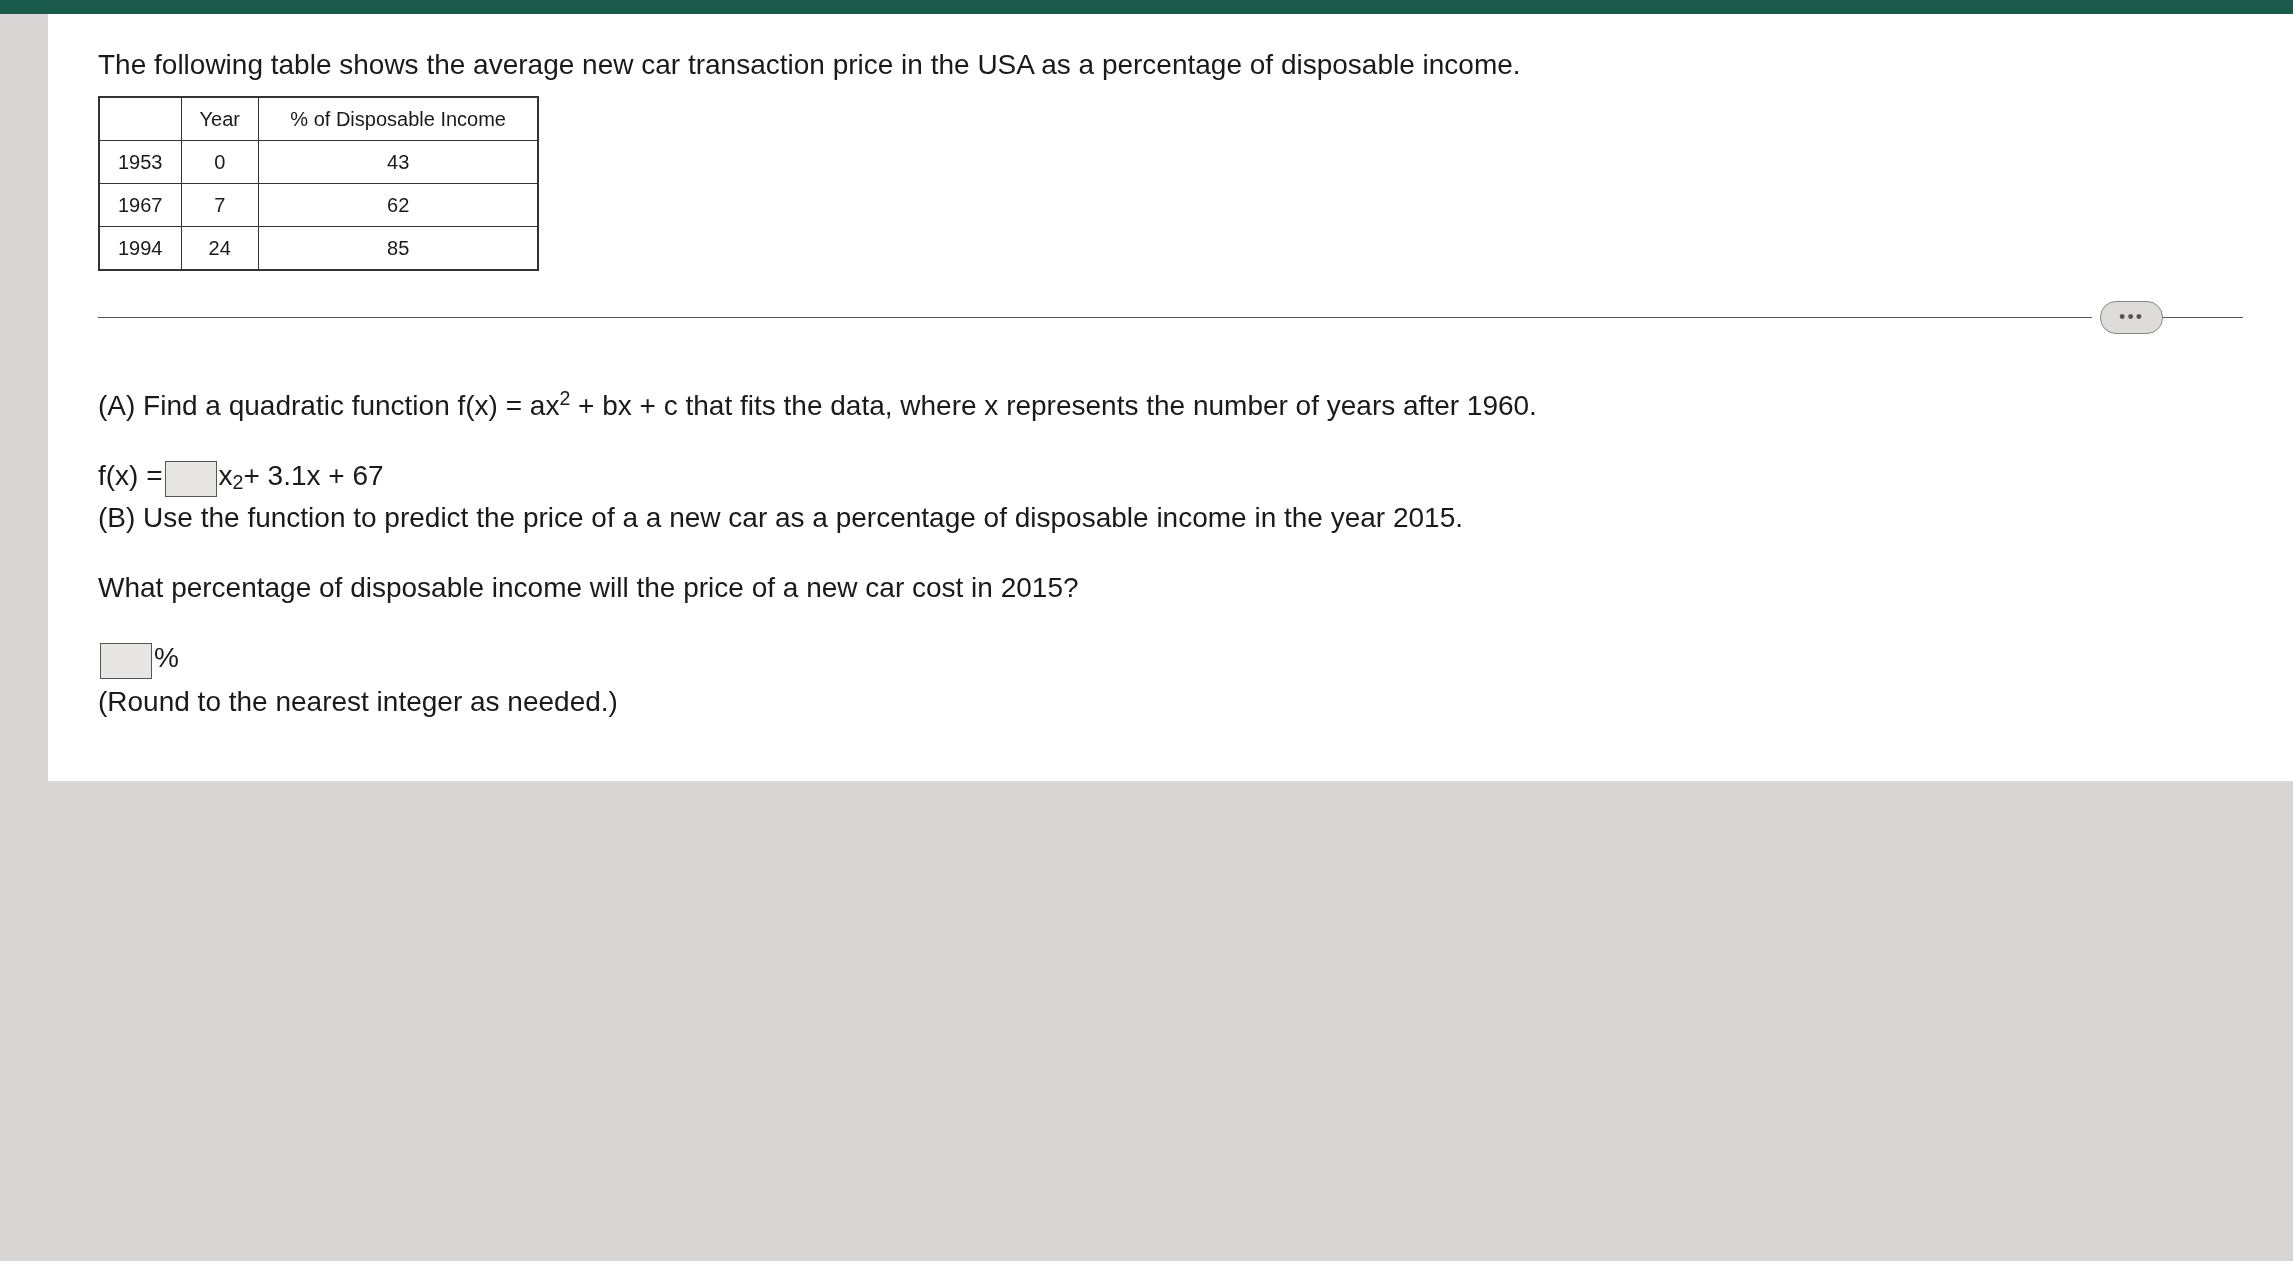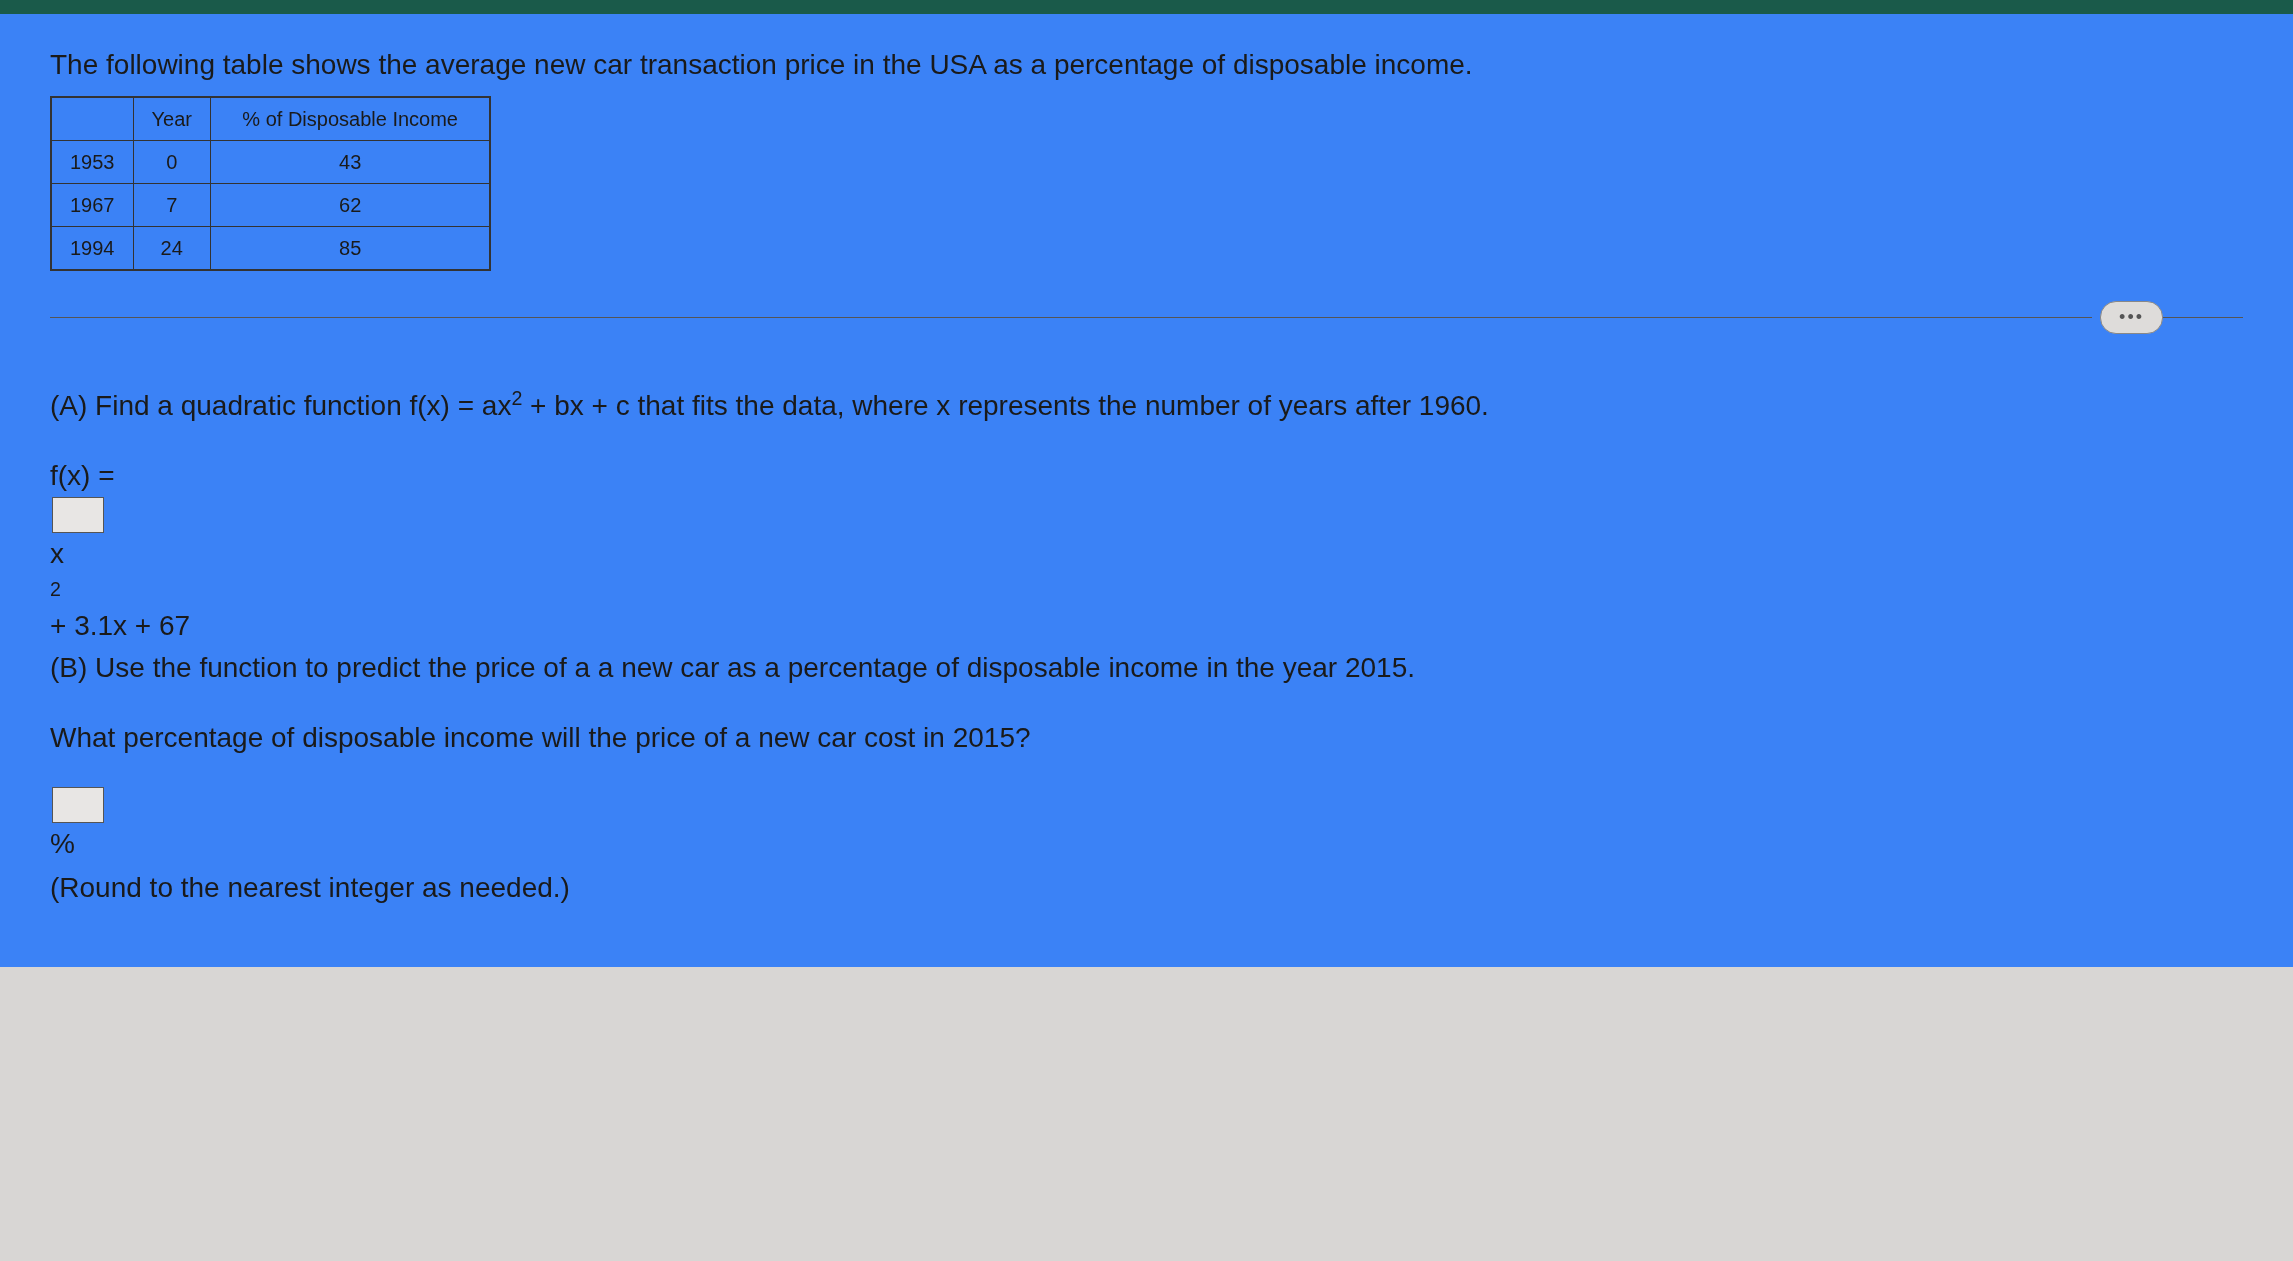--- a/index.html
+++ b/index.html
@@ -7,25 +7,26 @@
       font-family: Arial, Helvetica, sans-serif;
       background: #d8d6d4;
       padding: 0;
     }
     .top-bar {
       height: 14px;
       background: #1a5a4a;
       width: 100%;
     }
     .content-wrapper {
-      background: #3b82f6;
+      background: #ffffff;
       padding: 30px 50px;
       font-size: 28px;
       color: #1a1a1a;
       line-height: 1.5;
+      margin-left: 48px;
     }
     .intro-text { margin-bottom: 10px; }
     .data-table {
       border-collapse: collapse;
       margin-bottom: 30px;
       border: 2px solid #333;
     }
     .data-table th, .data-table td {
       border: 1px solid #333;
       padding: 6px 18px;
@@ -58,23 +59,22 @@
     }
     .divider-short {
       width: 80px;
       height: 1px;
       background: #555;
     }
     .part-text { margin-bottom: 28px; }
     .formula-line {
       margin-top: 8px;
       display: flex;
-      align-items: flex-start;
+      align-items: flex-end;
       flex-wrap: wrap;
-      flex-direction: column;
     }
     .answer-box {
       display: inline-block;
       width: 52px;
       height: 36px;
       border: 1px solid #555;
       background: #e8e6e4;
       vertical-align: middle;
       margin: 0 2px;
     }

